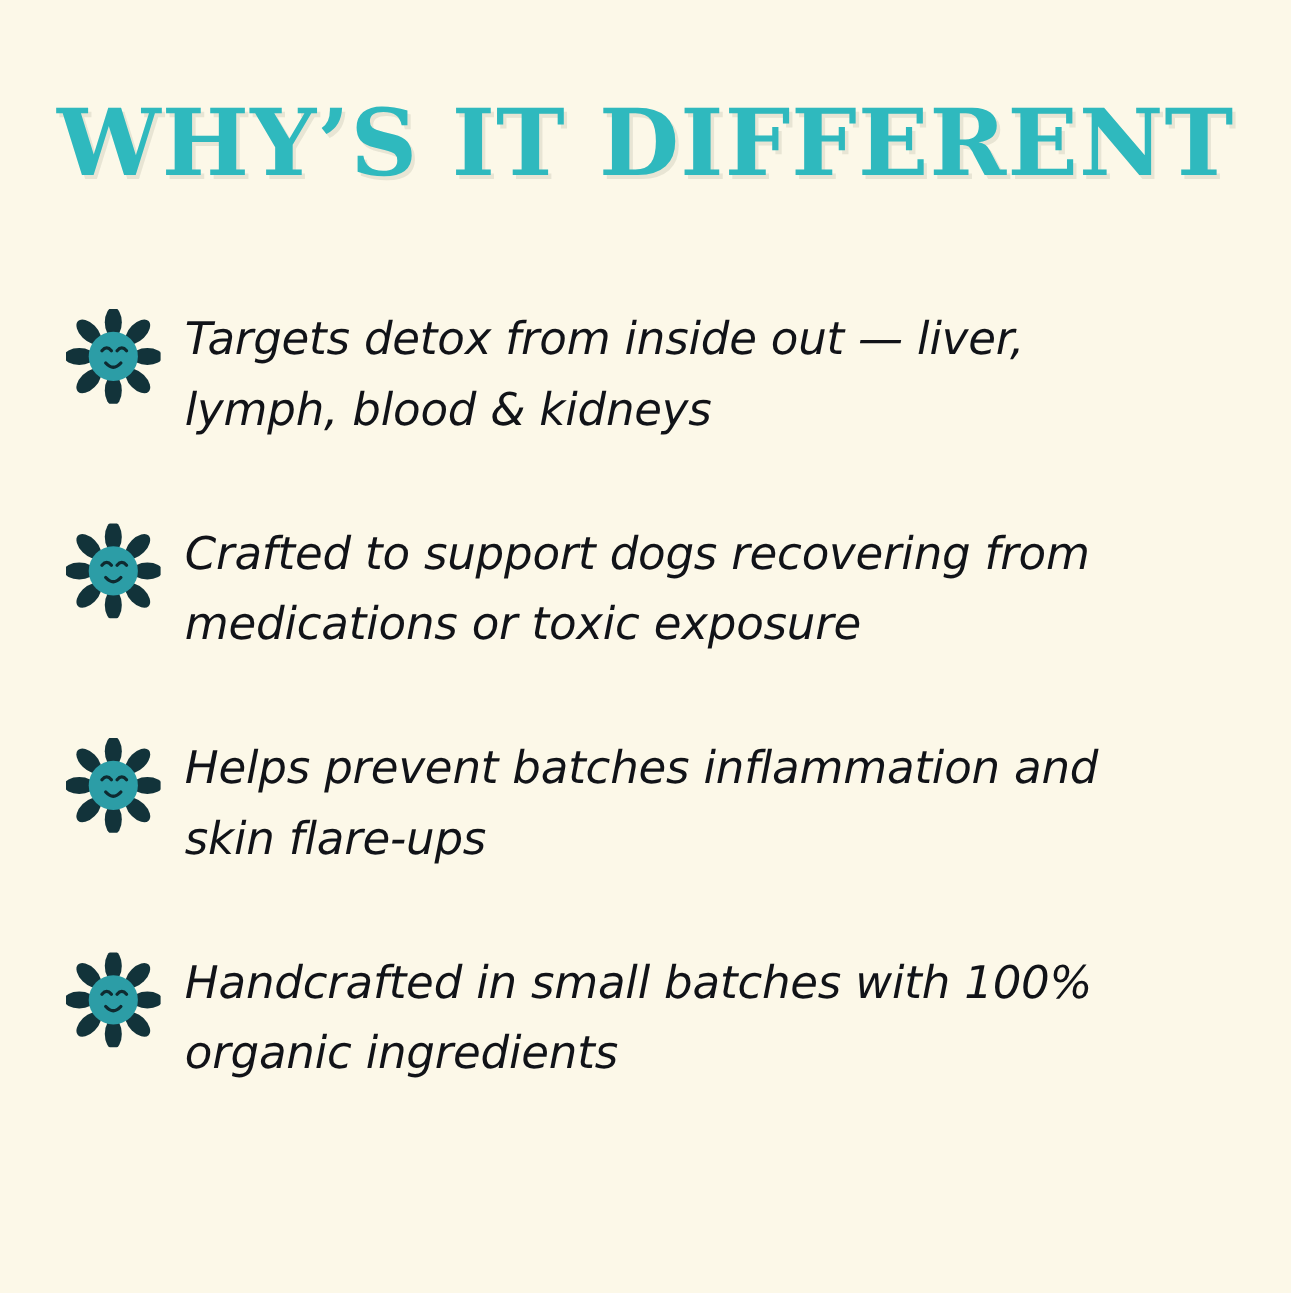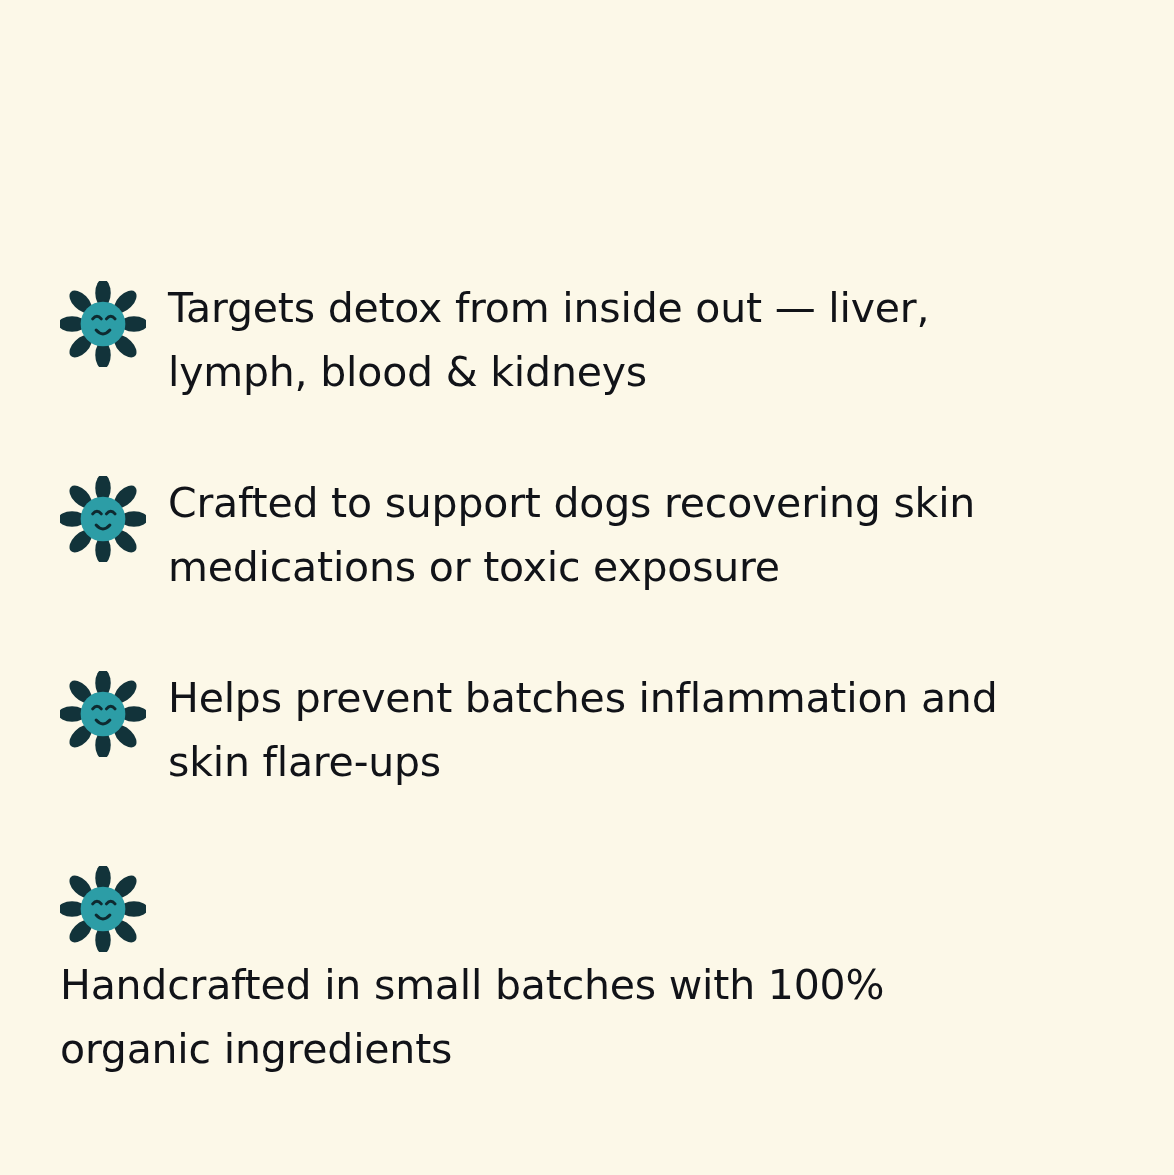--- a/index.html
+++ b/index.html
@@ -43,21 +43,21 @@
     top: 275px;
     left: 60px;
     width: 1060px;
   }
 
   .item {
     display: flex;
     align-items: flex-start;
     margin-bottom: 66px;
   }
-  .item:last-child { margin-bottom: 0; flex-direction: column; }
+  .item:last-child { margin-bottom: 0; }
 
   .bullet-icon {
     flex: 0 0 auto;
     width: 86px;
     height: 86px;
     margin-top: 6px;
     margin-right: 22px;
   }
   .bullet-icon svg {
     display: block;
@@ -67,27 +67,29 @@
 
   .item-text {
     flex: 1 1 auto;
     font-family: "DejaVu Sans", sans-serif;
     font-size: 41px;
     line-height: 1.55;
     color: #111318;
     letter-spacing: -0.2px;
     padding-top: 2px;
     max-width: 880px;
+    font-style: italic;
   }
 </style>
 </head>
 <body>
 
 <div class="page">
 
+  <div class="heading">WHY’S IT DIFFERENT</div>
 
   <div class="list">
 
     <div class="item">
       <span class="bullet-icon">
         <svg viewBox="0 0 100 100" xmlns="http://www.w3.org/2000/svg">
           <g fill="#12333A">
             <ellipse cx="50" cy="14" rx="9" ry="16"></ellipse>
             <ellipse cx="50" cy="86" rx="9" ry="16"></ellipse>
             <ellipse cx="14" cy="50" rx="16" ry="9"></ellipse>
@@ -118,21 +120,21 @@
             <ellipse cx="76" cy="24" rx="9" ry="16" transform="rotate(45 76 24)"></ellipse>
             <ellipse cx="24" cy="76" rx="9" ry="16" transform="rotate(45 24 76)"></ellipse>
             <ellipse cx="76" cy="76" rx="9" ry="16" transform="rotate(-45 76 76)"></ellipse>
           </g>
           <circle cx="50" cy="50" r="26" fill="#2C9DA6"></circle>
           <path d="M38 44 q5 -6 10 0" stroke="#0E2A30" stroke-width="3.5" fill="none" stroke-linecap="round"></path>
           <path d="M54 44 q5 -6 10 0" stroke="#0E2A30" stroke-width="3.5" fill="none" stroke-linecap="round"></path>
           <path d="M42 57 q8 9 16 0" stroke="#0E2A30" stroke-width="3.5" fill="none" stroke-linecap="round"></path>
         </svg>
       </span>
-      <span class="item-text">Crafted to support dogs recovering skin medications or toxic exposure</span>
+      <span class="item-text">Crafted to support dogs recovering from medications or toxic exposure</span>
     </div>
 
     <div class="item">
       <span class="bullet-icon">
         <svg viewBox="0 0 100 100" xmlns="http://www.w3.org/2000/svg">
           <g fill="#12333A">
             <ellipse cx="50" cy="14" rx="9" ry="16"></ellipse>
             <ellipse cx="50" cy="86" rx="9" ry="16"></ellipse>
             <ellipse cx="14" cy="50" rx="16" ry="9"></ellipse>
             <ellipse cx="86" cy="50" rx="16" ry="9"></ellipse>

